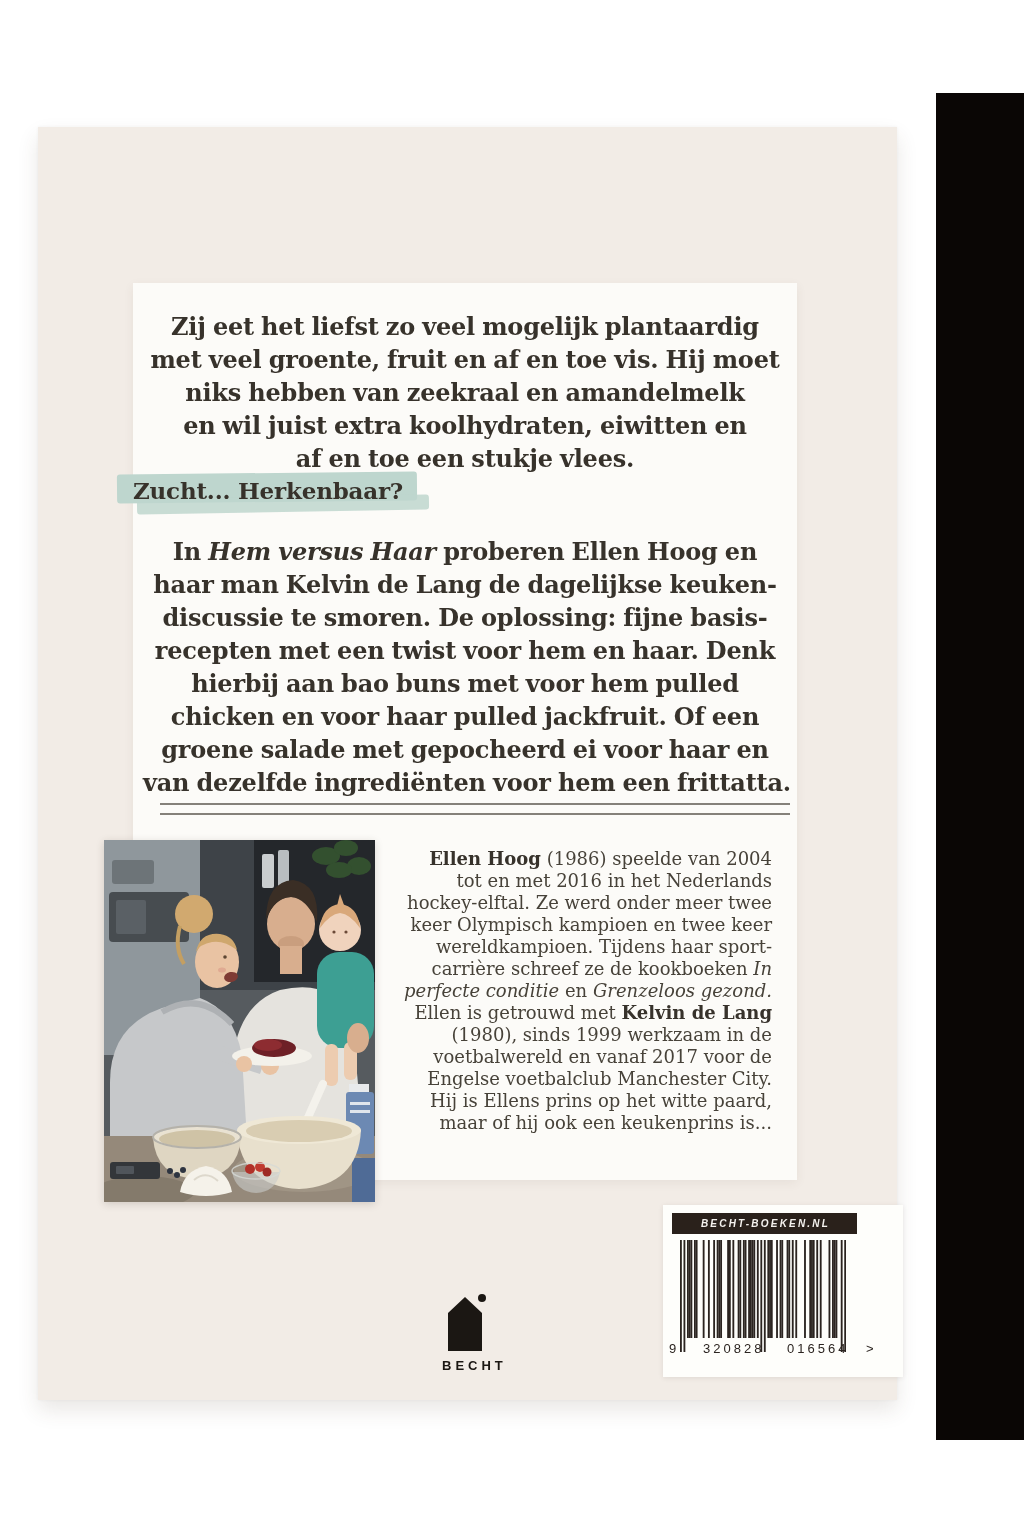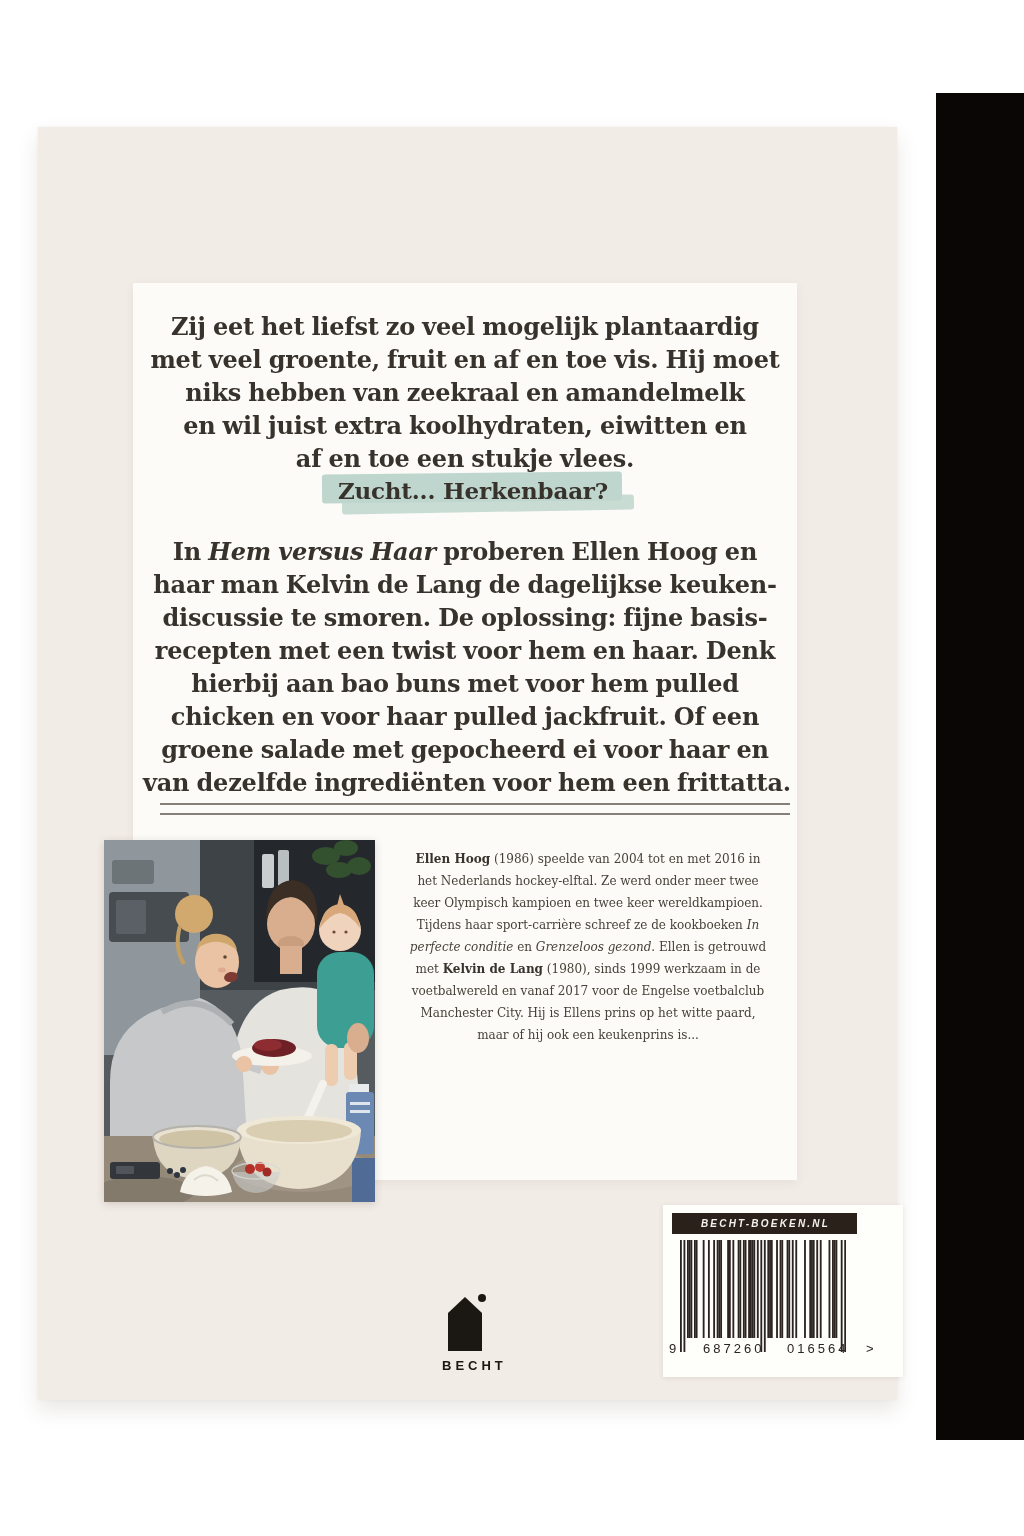--- a/index.html
+++ b/index.html
@@ -12,31 +12,31 @@
          box-shadow:0 10px 20px rgba(70,55,40,.12), 0 0 3px rgba(0,0,0,.05);}
   
   .panel{position:absolute;left:95px;top:156px;width:664px;height:897px;background:var(--panel-bg,#fcfbf8);
          box-shadow:0 3px 10px rgba(90,75,60,.07);z-index:1;}
   .blurb{position:absolute;left:10px;width:644px;text-align:center;color:var(--ink,#37322b);
          font-weight:bold;font-size:24px;line-height:33px;white-space:pre;margin:0;letter-spacing:-0.2px;word-spacing:-1px;}
   .p1{top:27px;}
   .p2a{top:252px;white-space:nowrap;}
   .p2a em{font-style:italic;}
   .p2b{top:285px;}
-  .hl-row{position:absolute;left:8px;top:194px;width:664px;text-align:center;}
+  .hl-row{position:absolute;left:0;top:194px;width:664px;}
   .hl-wrap{position:relative;display:inline-block;}
   .hl-swipe1{position:absolute;left:-16px;right:-14px;top:-4px;bottom:2px;background:var(--hl,#bed6ce);
              transform:rotate(-0.6deg);border-radius:3px;}
   .hl-swipe2{position:absolute;left:4px;right:-26px;bottom:-8px;height:15px;background:var(--hl,#bed6ce);
              opacity:.85;transform:rotate(-1deg);border-radius:3px;}
   .hl-text{position:relative;font-weight:bold;font-size:23px;color:var(--ink,#37322b);letter-spacing:-0.2px;}
   .divider{position:absolute;left:27px;top:520px;width:630px;height:8px;
            border-top:2px solid #85817a;border-bottom:2px solid #85817a;}
   .bio{position:absolute;left:271px;top:565px;width:368px;color:#474239;
-       font-size:12px;line-height:22px;text-align:center;}
+       font-size:18px;line-height:22px;text-align:right;}
   .bio .run-bold{font-weight:bold;color:#37322b;}
   .bio .run-italic{font-style:italic;}
   
   .photo{position:absolute;left:66px;top:713px;width:271px;height:362px;z-index:2;overflow:hidden;
          box-shadow:0 2px 8px rgba(60,50,40,.18);}
   .photo svg{display:block;width:271px;height:362px;}
   
   .logo{position:absolute;left:400px;top:1166px;width:58px;text-align:center;}
   .logo svg{display:block;margin:0 auto;}
   .logo-text{margin-top:7px;font-family:"Liberation Sans",sans-serif;font-weight:bold;
@@ -240,20 +240,20 @@
           <rect x="80" y="0" width="1.05" height="56" fill="#2b2420"></rect>
           <rect x="85" y="0" width="1.05" height="56" fill="#2b2420"></rect>
           <rect x="87" y="0" width="1.05" height="56" fill="#2b2420"></rect>
           <rect x="88" y="0" width="1.05" height="56" fill="#2b2420"></rect>
           <rect x="89" y="0" width="1.05" height="56" fill="#2b2420"></rect>
           <rect x="92" y="0" width="1.05" height="64" fill="#2b2420"></rect>
           <rect x="94" y="0" width="1.05" height="64" fill="#2b2420"></rect>
         </svg>
       <div class="barcode-digits">
         <span class="bd bd-first">9</span>
-        <span class="bd bd-g1">687260</span>
+        <span class="bd bd-g1">320828</span>
         <span class="bd bd-g2">016564</span>
         <span class="bd bd-last">&gt;</span>
       </div>
     </div>
 
   </div>
 </div>
 
 </body></html>

